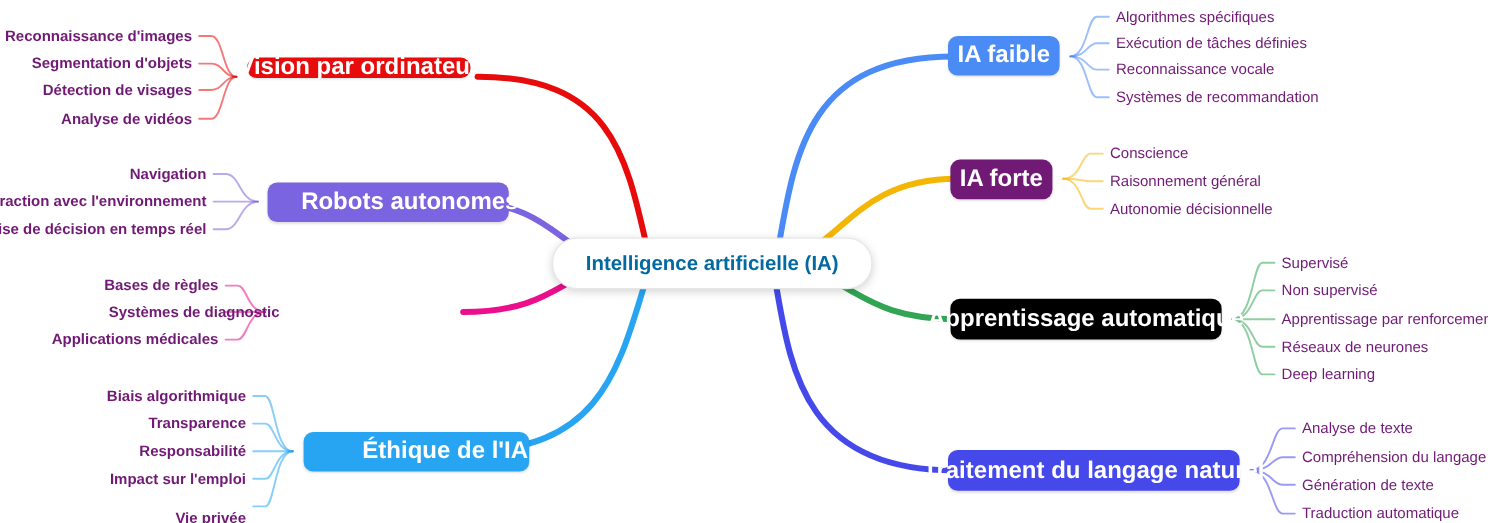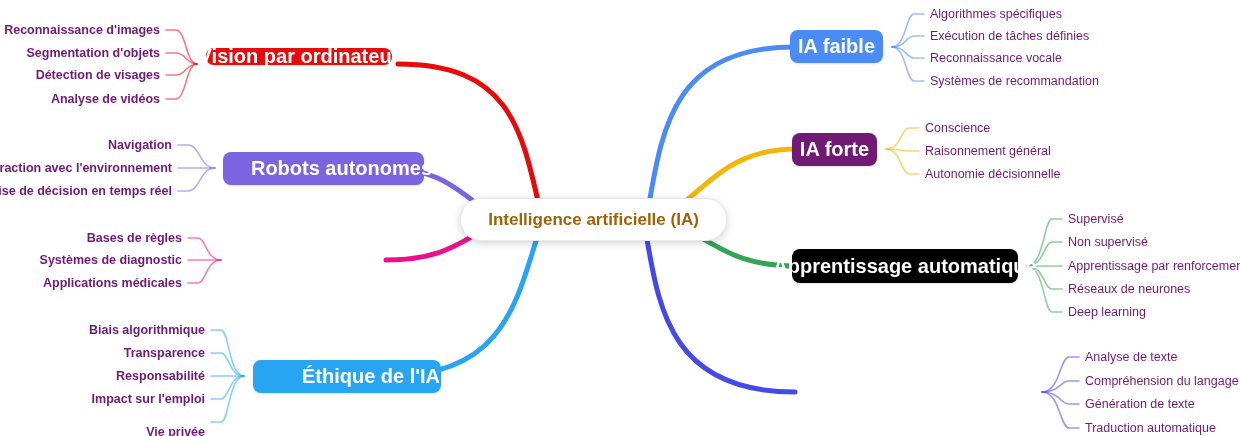--- a/index.html
+++ b/index.html
@@ -13,21 +13,21 @@
   .links path.leafln{stroke-width:1.6;stroke-linecap:round;opacity:0.55;}
   .node{
     position:absolute;display:flex;align-items:center;justify-content:center;
     border-radius:8px;color:#ffffff;font-weight:700;font-size:20px;
     white-space:nowrap;cursor:pointer;box-shadow:0 1px 2px rgba(0,0,0,.12);
   }
   .root-node{
     position:absolute;display:flex;align-items:center;justify-content:center;
     background:#ffffff;border:1px solid #e7e7e7;border-radius:21px;
     box-shadow:0 2px 8px rgba(0,0,0,.18);
-    color:#a16207;font-weight:700;font-size:17px;white-space:nowrap;cursor:pointer;
+    color:#0369a1;font-weight:700;font-size:17px;white-space:nowrap;cursor:pointer;
   }
   .leaf{
     position:absolute;transform:translateY(-50%);
     font-size:12.5px;color:#701a75;white-space:nowrap;cursor:pointer;
   }
   .leaf.right-align{text-align:right;font-weight:bold;}
 </style>
 </head>
 <body>
 
@@ -99,32 +99,35 @@
   </div>
   <div class="node" style="left: 790px; top: 30px; width: 93px; height: 33px; background-color: rgb(74, 139, 245);">
     <span>IA faible</span>
   </div>
   <div class="node" style="left: 792px; top: 133px; width: 85px; height: 33px; background-color: #701a75;">
     <span>IA forte</span>
   </div>
   <div class="node" style="left: 792px; top: 249px; width: 226px; height: 34px; background-color: #000000;">
     <span>Apprentissage automatique</span>
   </div>
+  <div class="node" style="left: 790px; top: 375px; width: 243px; height: 34px; background-color: rgb(69, 73, 234);">
+    <span>Traitement du langage naturel</span>
+  </div>
 
   <div class="leaf right-align" style="right:1080px;top:30px">Reconnaissance d'images</div>
   <div class="leaf right-align" style="right:1080px;top:53px">Segmentation d'objets</div>
   <div class="leaf right-align" style="right:1080px;top:75px">Détection de visages</div>
   <div class="leaf right-align" style="right:1080px;top:99px">Analyse de vidéos</div>
 
   <div class="leaf right-align" style="right:1068px;top:145px">Navigation</div>
   <div class="leaf right-align" style="right:1068px;top:168px">Interaction avec l'environnement</div>
   <div class="leaf right-align" style="right:1068px;top:191px">Prise de décision en temps réel</div>
 
   <div class="leaf right-align" style="right:1058px;top:238px">Bases de règles</div>
-  <div class="leaf right-align" style="right:1058px;top:260px">Systèmes de diagnostic</div>
+  <div class="leaf right-align" style="right:1007px;top:260px">Systèmes de diagnostic</div>
   <div class="leaf right-align" style="right:1058px;top:283px">Applications médicales</div>
 
   <div class="leaf right-align" style="right:1035px;top:330px">Biais algorithmique</div>
   <div class="leaf right-align" style="right:1035px;top:353px">Transparence</div>
   <div class="leaf right-align" style="right:1035px;top:376px">Responsabilité</div>
   <div class="leaf right-align" style="right:1035px;top:399px">Impact sur l'emploi</div>
   <div class="leaf right-align" style="right:1035px;top:432px">Vie privée</div>
 
   <div class="leaf" style="left:930px;top:14px">Algorithmes spécifiques</div>
   <div class="leaf" style="left:930px;top:36px">Exécution de tâches définies</div>

